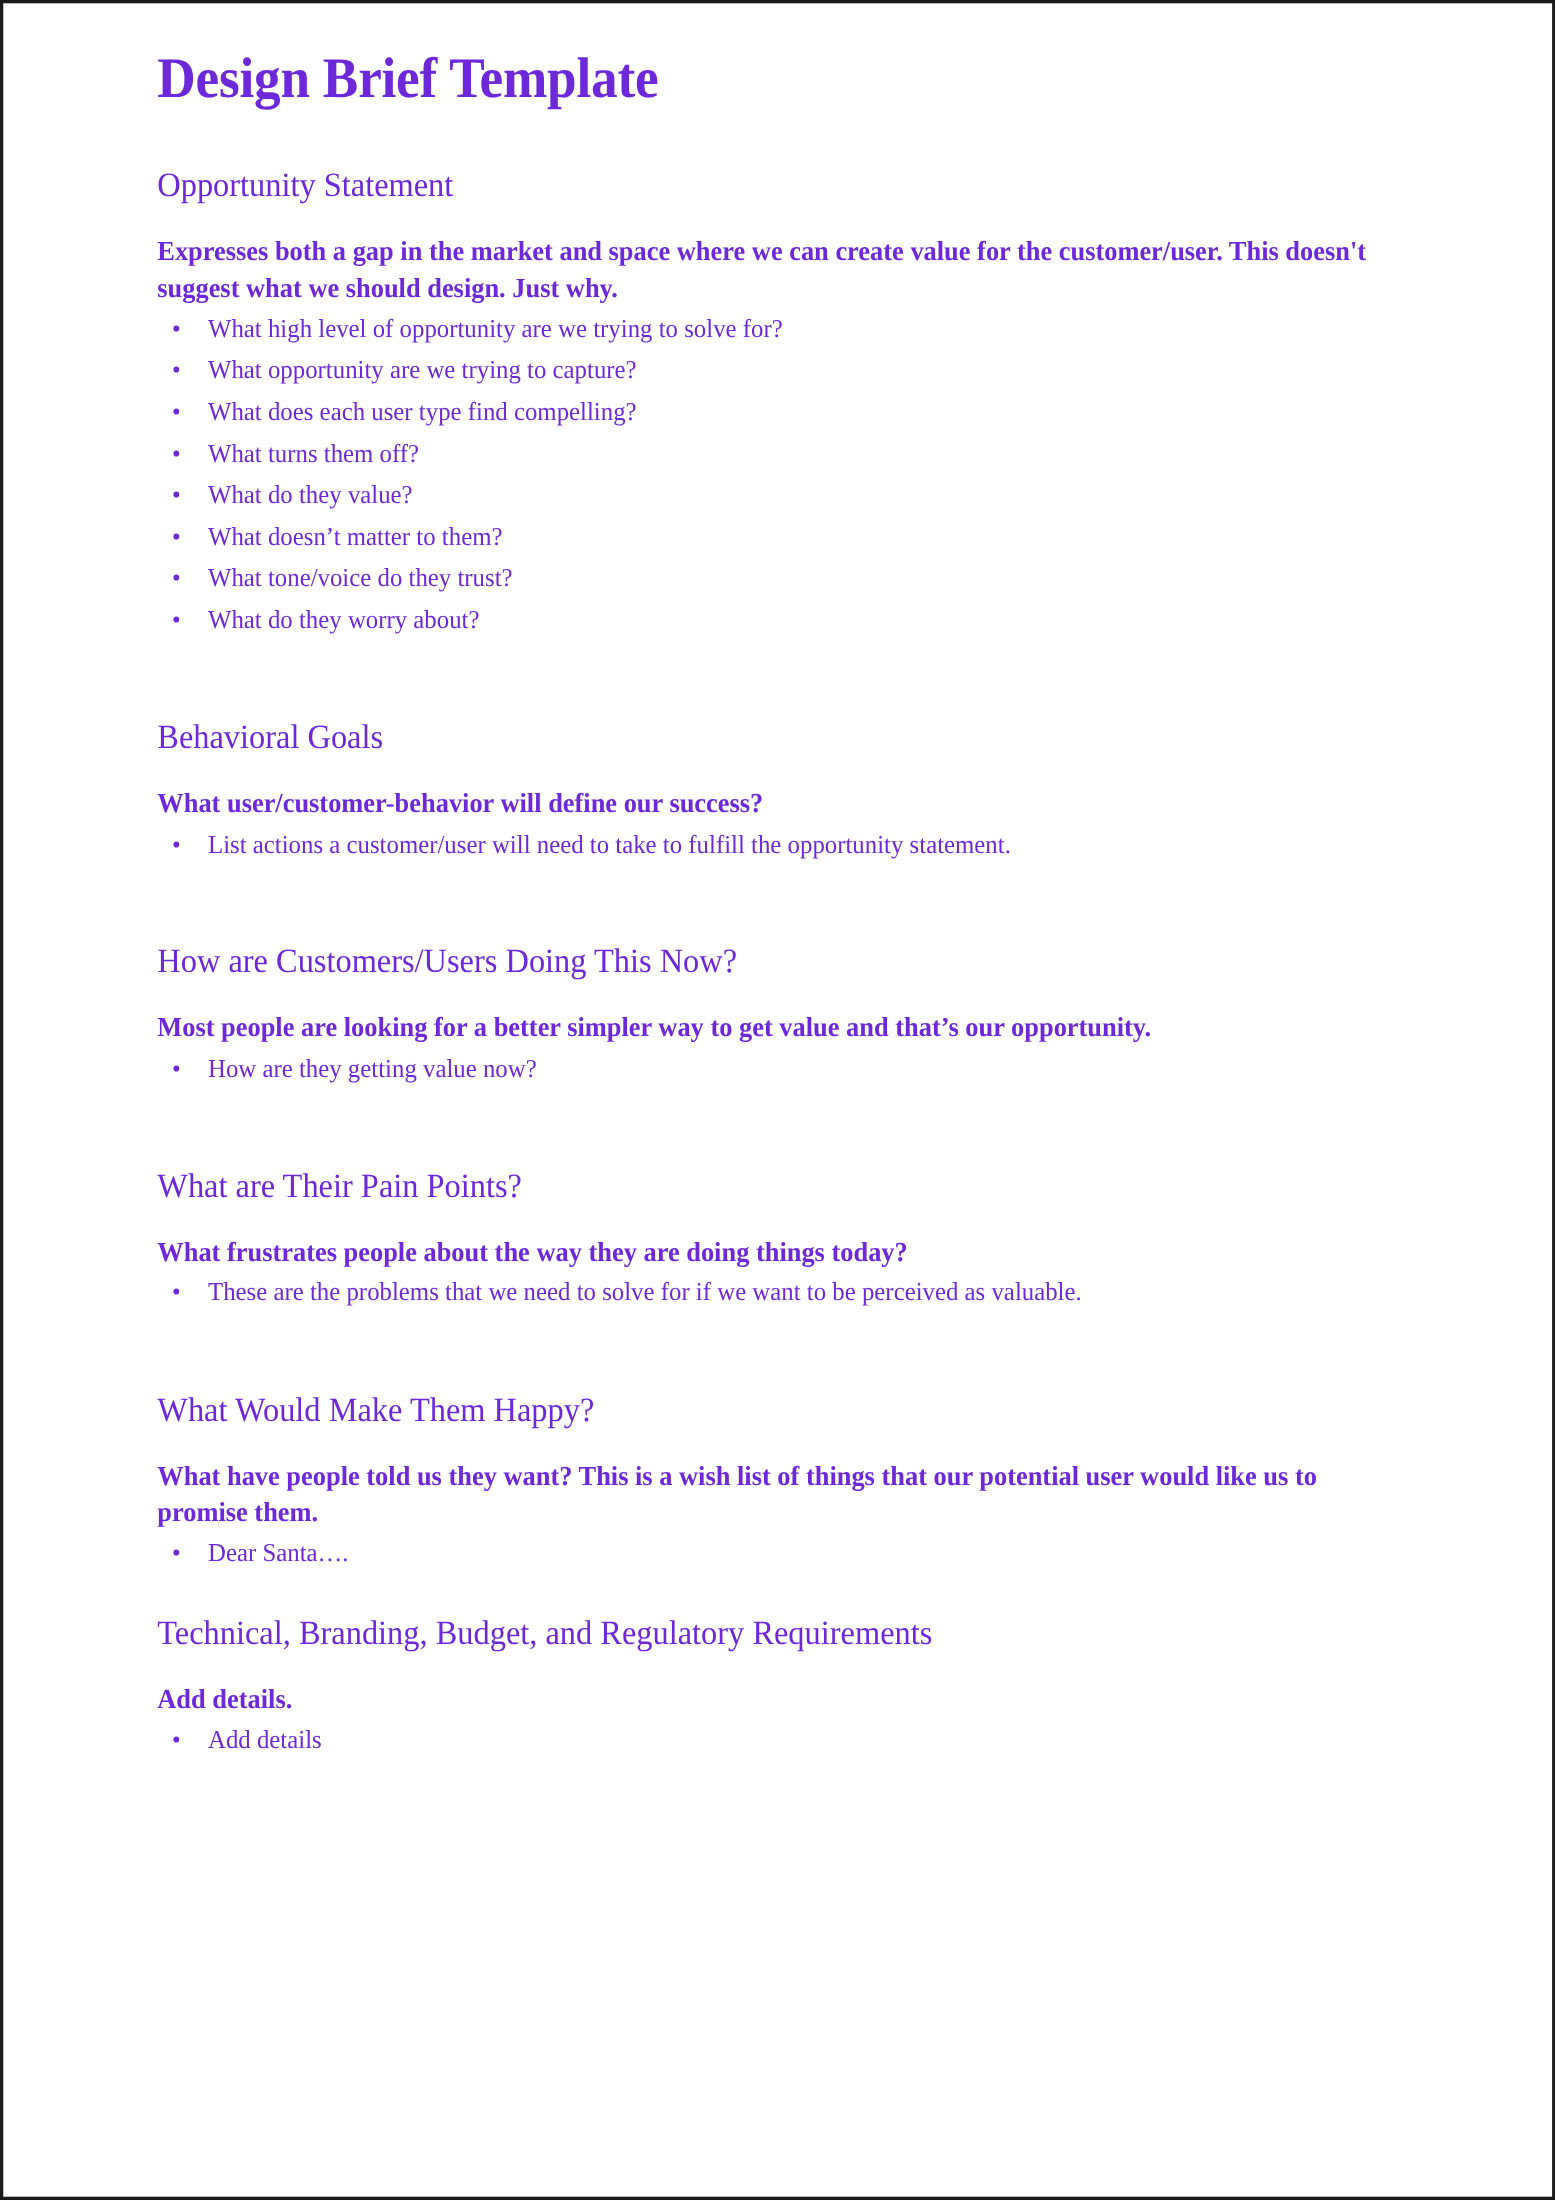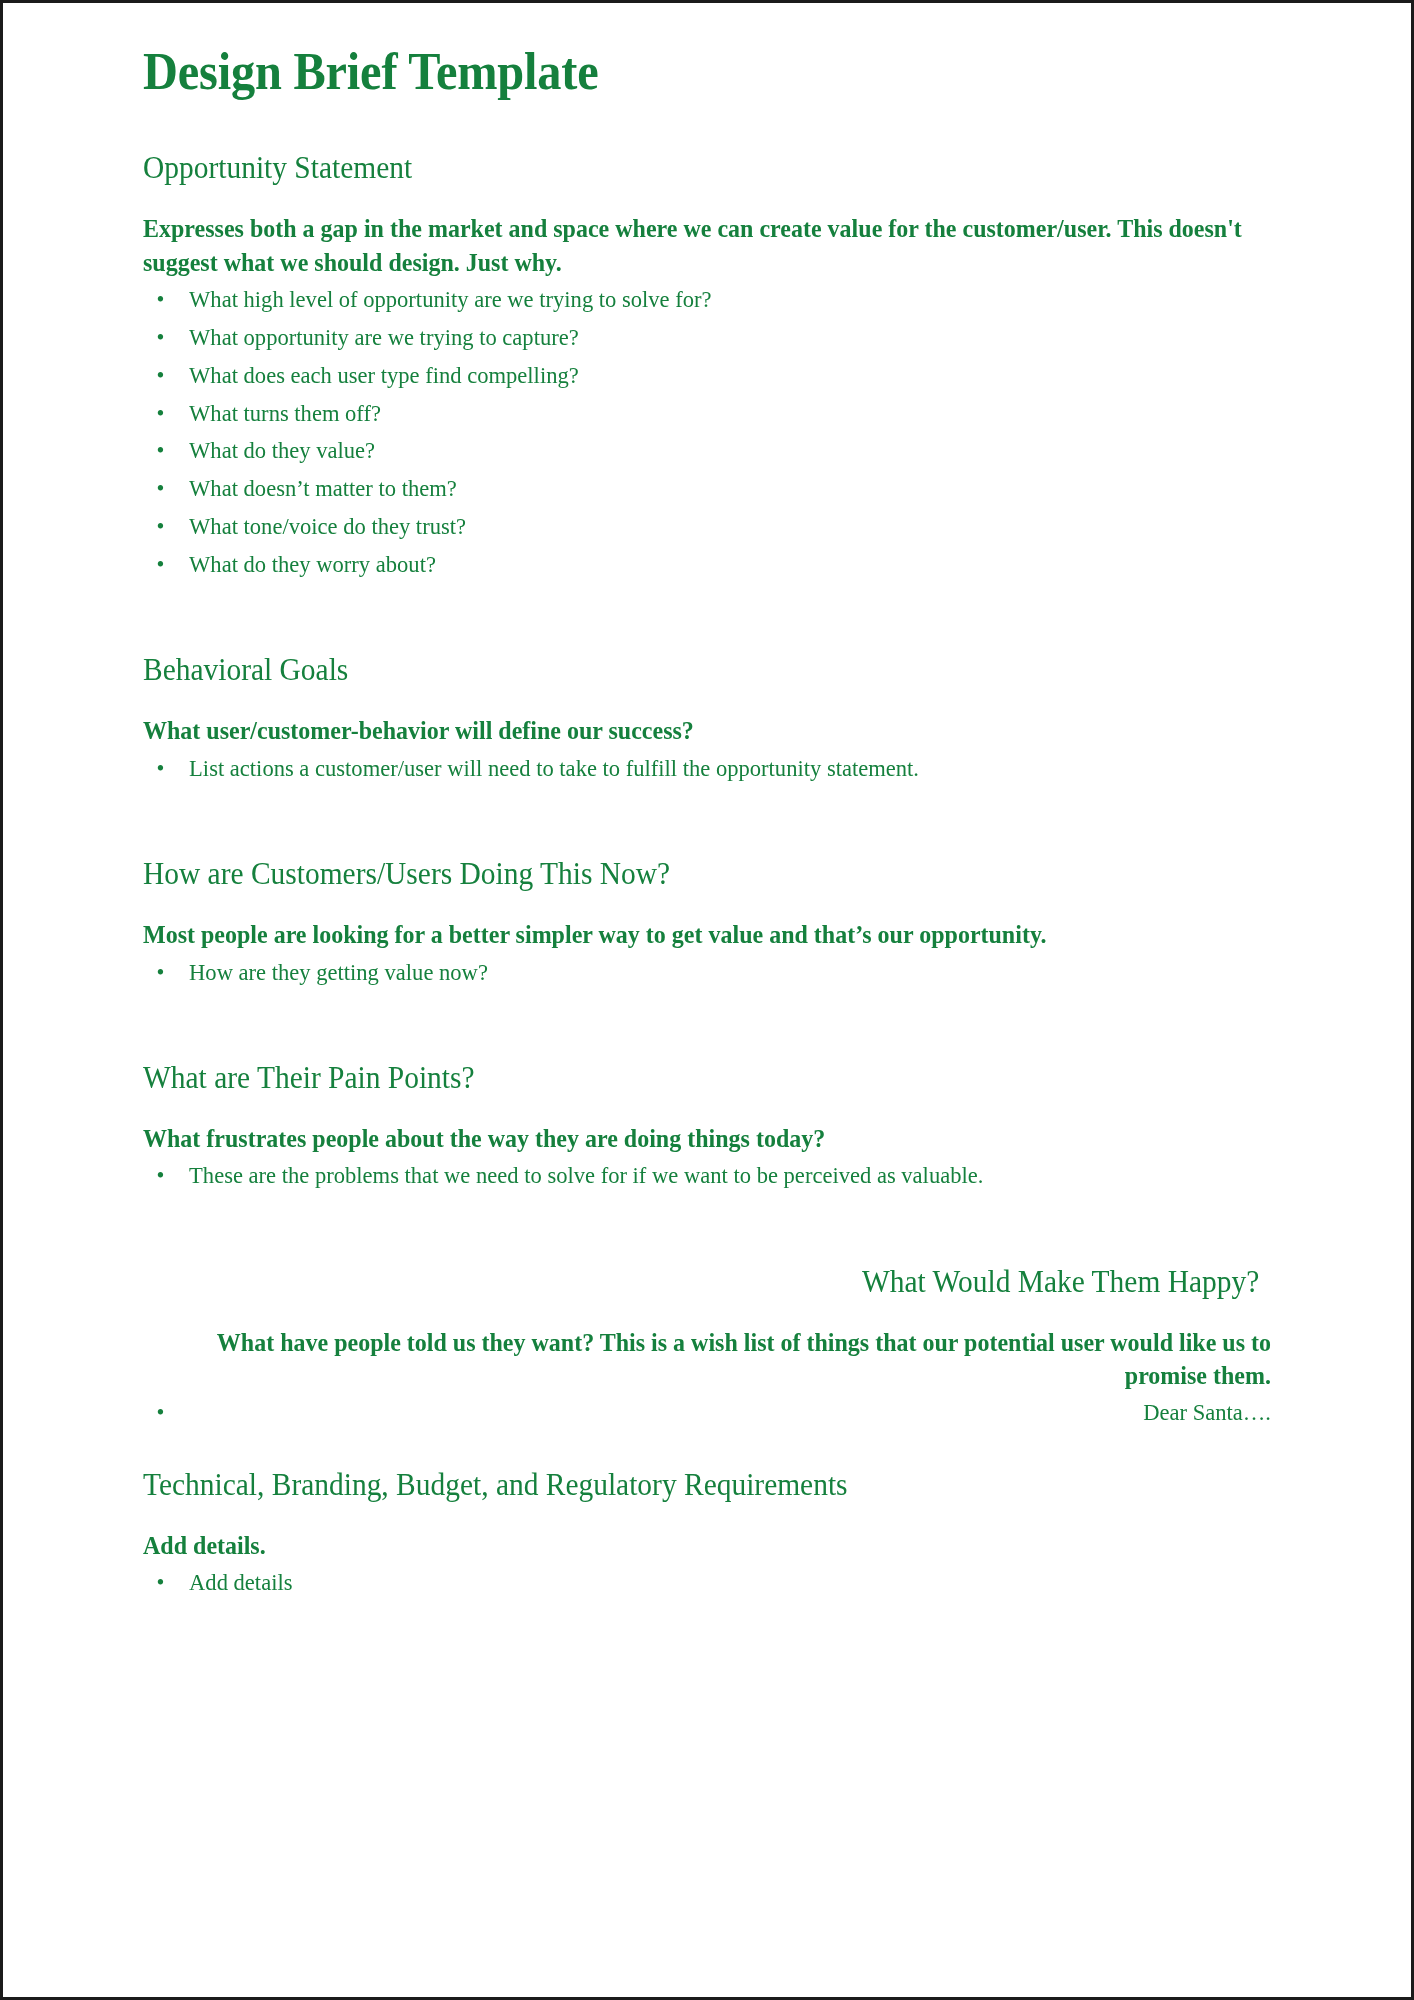--- a/index.html
+++ b/index.html
@@ -9,21 +9,21 @@
   }
   .page {
     position: relative;
     width: 1414px;
     height: 2000px;
     box-sizing: border-box;
     background: #ffffff;
     border: 3px solid #1b1b1b;
     overflow: hidden;
     font-family: "Liberation Serif", "DejaVu Serif", serif;
-    color: #15803d;
+    color: #6d28d9;
   }
   .content {
     position: absolute;
     left: 140px;
     top: 40px;
     width: 1175px;
   }
 
   .doc-title {
     font-size: 52px;
@@ -33,21 +33,20 @@
     margin: 0 0 48px 0;
     transform: scaleX(0.93);
     transform-origin: left center;
   }
 
   section.block {
     margin: 0 0 70px 0;
   }
   section.block.tight {
     margin-bottom: 36px;
-    text-align: right;
   }
 
   h2.section-heading {
     font-size: 31px;
     font-weight: normal;
     line-height: 1.2;
     margin: 0 0 26px 0;
     transform: scaleX(0.95);
     transform-origin: left center;
     white-space: nowrap;

